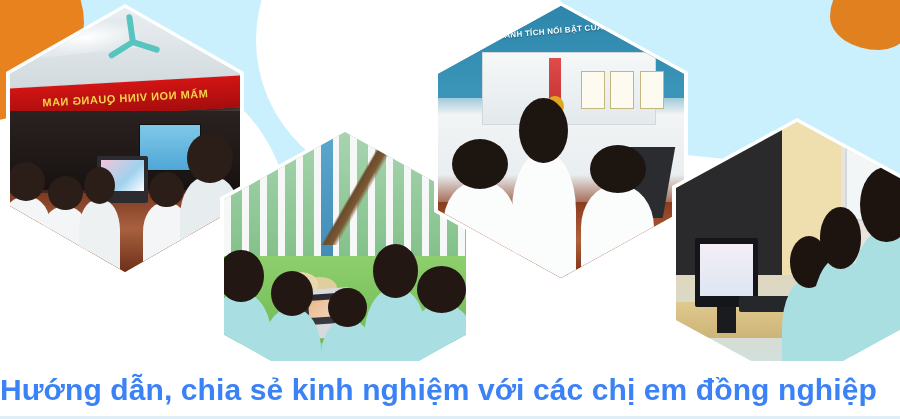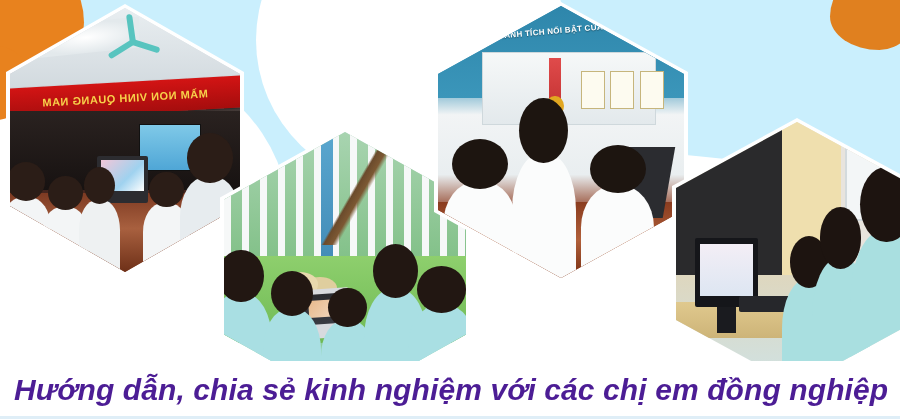--- a/index.html
+++ b/index.html
@@ -370,28 +370,26 @@
     width: 900px;
     height: 58px;
     z-index: 20;
     background: #ffffff;
     display: flex;
     align-items: center;
     overflow: hidden;
   }
   .caption-text {
     white-space: nowrap;
-    color: #4c1d95;
+    color: #3b82f6;
     font-weight: bold;
     font-size: 30px;
     line-height: 1;
     letter-spacing: .1px;
-    margin-left: 14px;
     font-family: "Liberation Sans", sans-serif;
-    font-style: italic;
   }
   .caption-rule {
     position: absolute;
     left: 0; bottom: 0; width: 900px; height: 3px;
     background: #dfeef7;
     z-index: 21;
   }
 </style>
 </head>
 <body>

